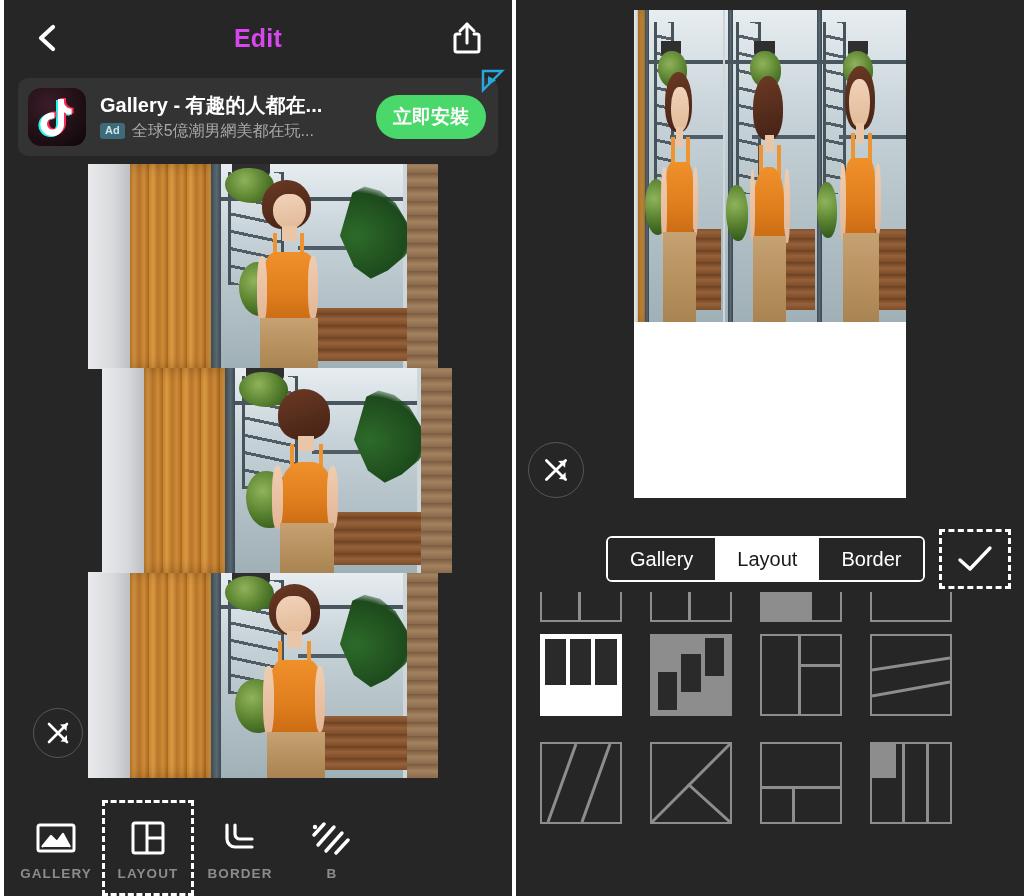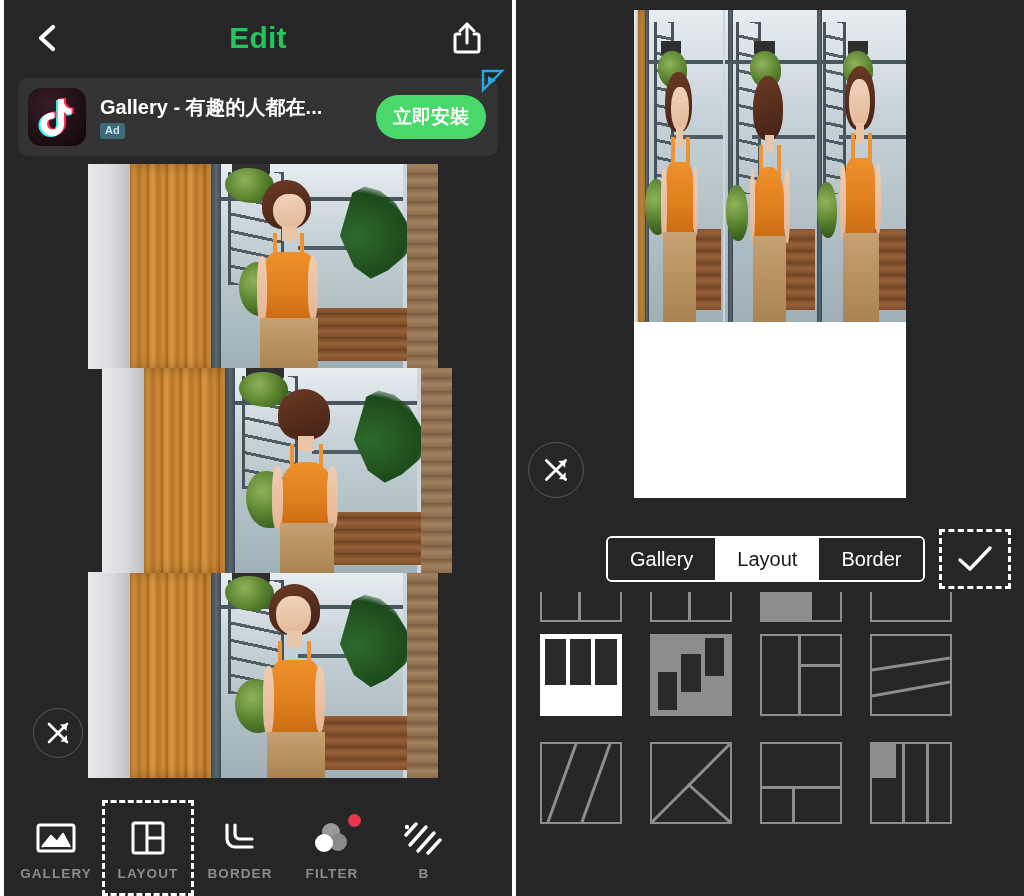--- a/index.html
+++ b/index.html
@@ -25,21 +25,21 @@
     height: 76px;
     background: #262626;
     display: flex; align-items: center; justify-content: center;
   }
   .back-btn {
     position: absolute; left: 26px; top: 50%; transform: translateY(-50%);
     width: 34px; height: 34px; display: flex; align-items: center; justify-content: center;
     cursor: pointer;
   }
   .page-title {
-    color: #22c55e; font-size: 30px; font-weight: bold; letter-spacing: 0.2px;
+    color: #d946ef; font-size: 25px; font-weight: bold; letter-spacing: 0.2px;
   }
   .share-btn {
     position: absolute; right: 28px; top: 50%; transform: translateY(-50%);
     width: 34px; height: 34px; display: flex; align-items: center; justify-content: center;
     cursor: pointer;
   }
 
   
   .ad-banner {
     position: relative;
@@ -292,20 +292,21 @@
                    A7.1 7.1 0 0 1 27 8 Z" fill="#fe2c55" transform="translate(2,-1)"></path>
           <path d="M27 4 h-6 v25 a5.5 5.5 0 1 1 -5.5 -5.5 c0.7 0 1.3 0.1 1.9 0.3 v-6.1
                    a11.8 11.8 0 1 0 9.6 11.6 V17.2 a12.7 12.7 0 0 0 7.6 2.5 v-6.1
                    A7.1 7.1 0 0 1 27 8 Z" fill="#ffffff"></path>
         </svg>
       </div>
       <div class="ad-text">
         <div class="ad-title">Gallery - 有趣的人都在...</div>
         <div class="ad-sub-row">
           <span class="ad-tag">Ad</span>
+          <span class="ad-sub">全球5億潮男網美都在玩...</span>
         </div>
       </div>
       <div class="ad-cta">立即安裝</div>
       <div class="ad-marker">
         <svg width="26" height="26" viewBox="0 0 26 26" style="position:absolute; right:-2px; top:-6px;">
           <path d="M3 3 L22 3 L3 22 Z" fill="none" stroke="#27a8e0" stroke-width="2.4"></path>
           <polygon points="8,8 8,17 16,12.5" fill="#27a8e0"></polygon>
         </svg>
       </div>
     </div>
@@ -439,31 +440,20 @@
         <div class="tool-ico">
           <svg width="38" height="32" viewBox="0 0 38 32">
             <path d="M6 3 V17 a8 8 0 0 0 8 8 H31" fill="none" stroke="#ffffff" stroke-width="3.2" stroke-linecap="round"></path>
             <path d="M14 3 V12 a5 5 0 0 0 5 5 H31" fill="none" stroke="#ffffff" stroke-width="3.2" stroke-linecap="round"></path>
           </svg>
         </div>
         <div class="tool-label">BORDER</div>
       </div>
 
 
-      <div class="tool">
-        <div class="dot"></div>
-        <div class="tool-ico">
-          <svg width="40" height="34" viewBox="0 0 40 34">
-            <circle cx="19" cy="11" r="9" fill="#9a9a9a"></circle>
-            <circle cx="26" cy="21" r="9" fill="#8a8a8a"></circle>
-            <circle cx="12" cy="22" r="9" fill="#ffffff"></circle>
-          </svg>
-        </div>
-        <div class="tool-label">FILTER</div>
-      </div>
 
       <div class="tool">
         <div class="tool-ico">
           <svg width="40" height="34" viewBox="0 0 40 34">
             <g stroke="#ffffff" stroke-width="3.4" stroke-linecap="round">
               <line x1="2" y1="14" x2="12" y2="3"></line>
               <line x1="6" y1="24" x2="22" y2="6"></line>
               <line x1="14" y1="30" x2="30" y2="12"></line>
               <line x1="24" y1="32" x2="36" y2="19"></line>
             </g>

